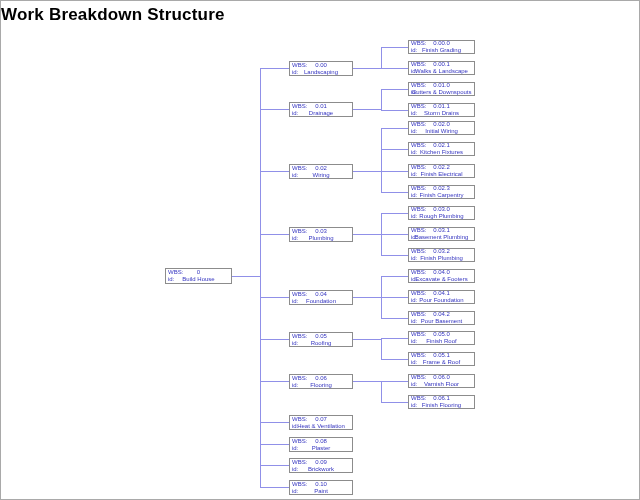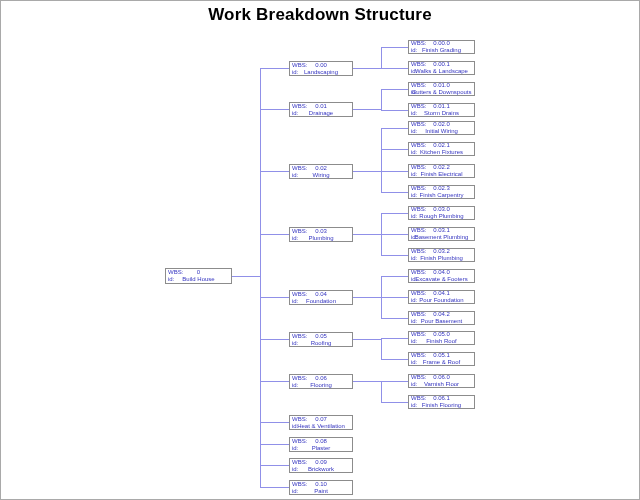--- a/index.html
+++ b/index.html
@@ -6,21 +6,21 @@
   .page{
     position:relative;
     width:638px;height:498px;
     border:1px solid #a9a9a9;
     background:#ffffff;
     font-family:"Liberation Sans","DejaVu Sans",sans-serif;
     overflow:hidden;
   }
   .title{
     position:absolute;top:4px;left:0;width:100%;
-    text-align:center;
+    text-align:left;
     font-size:17px;font-weight:bold;color:#000;
     letter-spacing:0.2px;
   }
   svg.connectors{position:absolute;left:0;top:0;}
   .node{
     position:absolute;
     background:#ffffff;
     border:1px solid #8c8c8c;
     box-sizing:border-box;
     display:flex;flex-direction:column;justify-content:center;

